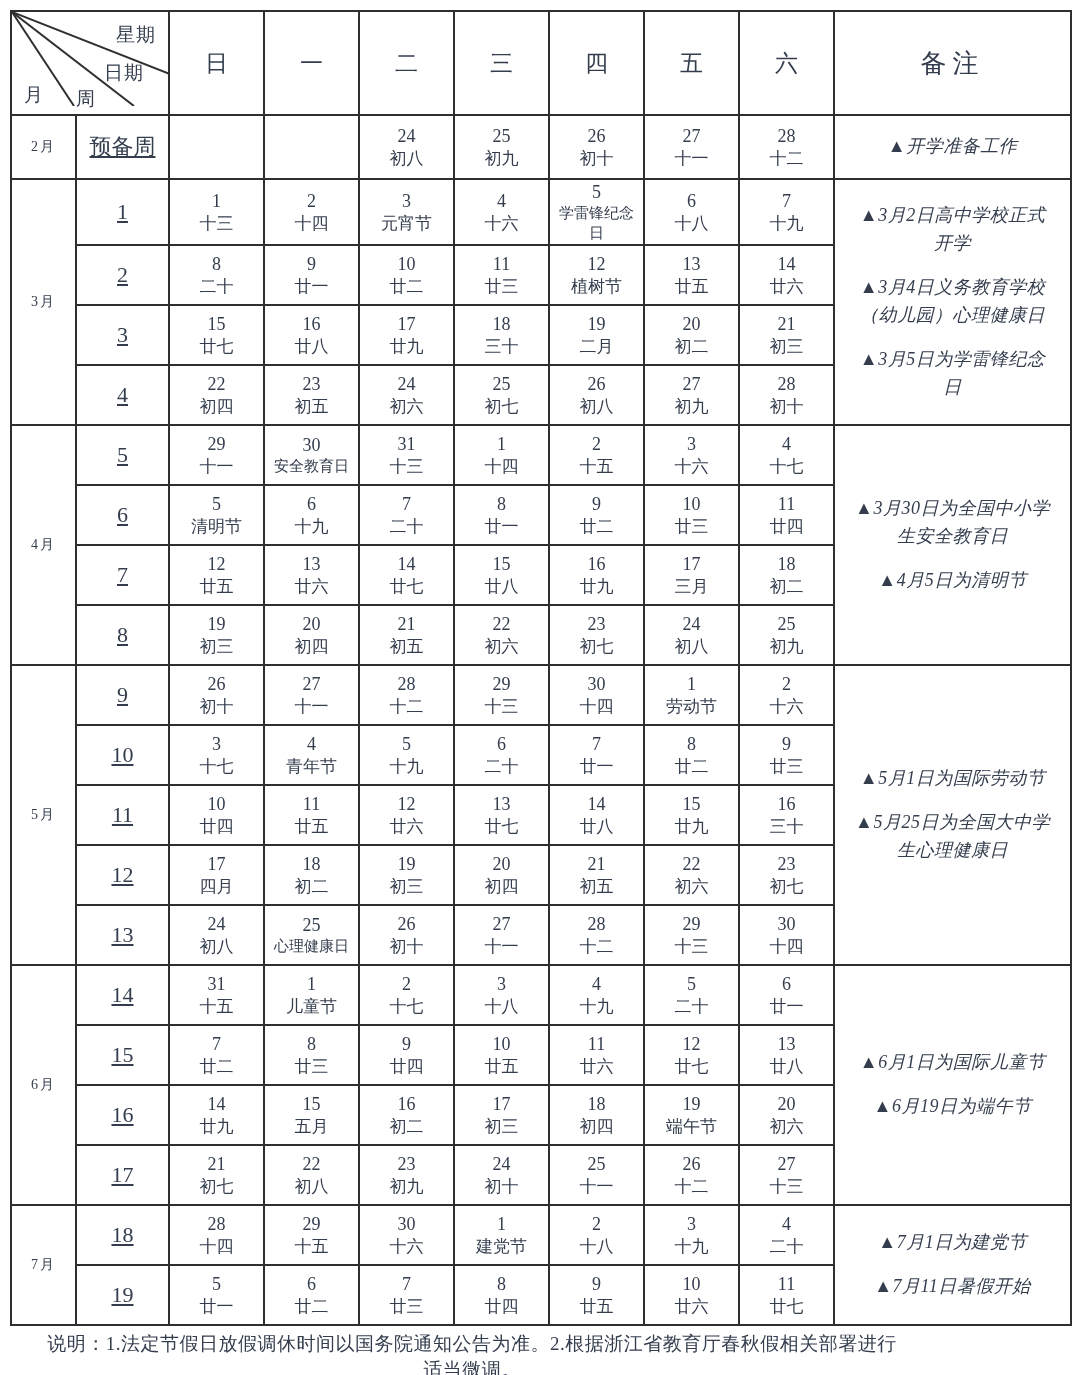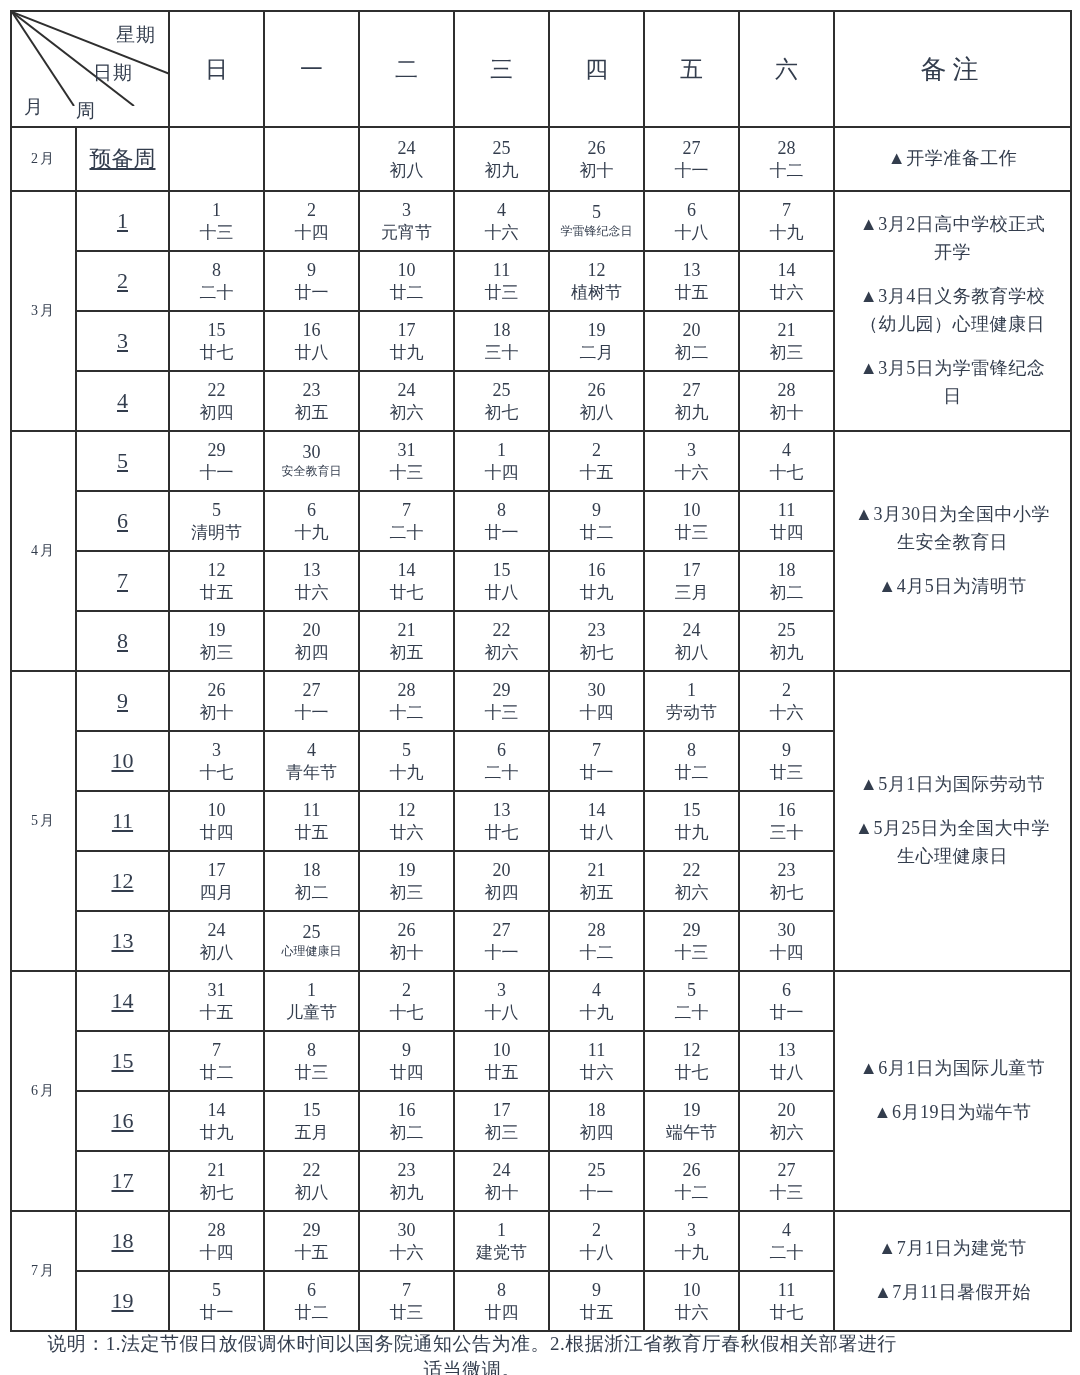--- a/index.html
+++ b/index.html
@@ -9,38 +9,38 @@
     color:#333d4d;overflow:hidden;
   }
   table.cal{
     position:absolute;left:10px;top:10px;width:1060px;
     border-collapse:collapse;table-layout:fixed;
   }
   table.cal td,table.cal th{
     border:2px solid #2f2f2f;text-align:center;vertical-align:middle;
     padding:1px 2px;font-weight:normal;
   }
-  tr.hdr{height:116px;border-radius:11px;}
+  tr.hdr{height:104px;border-radius:11px;}
   tr.wk{height:60px;}
   th.dayname{font-size:23px;}
   th.remarks-h{font-size:26px;letter-spacing:6px;}
   td.month{font-size:14px;letter-spacing:2px;}
   td.week{font-size:22px;text-decoration:underline;}
   .num{font-size:18px;line-height:1.3;}
   .sub{font-size:17px;line-height:1.25;}
-  .sub.small{font-size:12px;line-height:1.3;font-family:Liberation Mono, monospace;}
+  .sub.small{font-size:15px;line-height:1.3;}
   td.notes{
     text-align:left;padding:6px 10px 6px 12px;font-size:18px;
     line-height:1.55;letter-spacing:0.5px;
   }
-  .note-line{margin:16px;}
+  .note-line{margin:16px;font-style:italic;}
   td.corner{position:relative;padding:0;}
   .corner-label{position:absolute;font-size:19px;letter-spacing:1px;}
   .lbl-weekday{top:10px;right:12px;}
-  .lbl-date{top:48px;right:35px;}
+  .lbl-date{top:48px;right:24px;}
   .lbl-month{left:12px;bottom:6px;}
   .lbl-week{left:64px;bottom:2px;}
   .footer{
     position:absolute;left:0;top:1331px;width:856px;
     text-align:center;font-size:19px;letter-spacing:0.5px;color:#333d4d;margin-left:44px;
   }
 </style>
 </head>
 <body>
 

